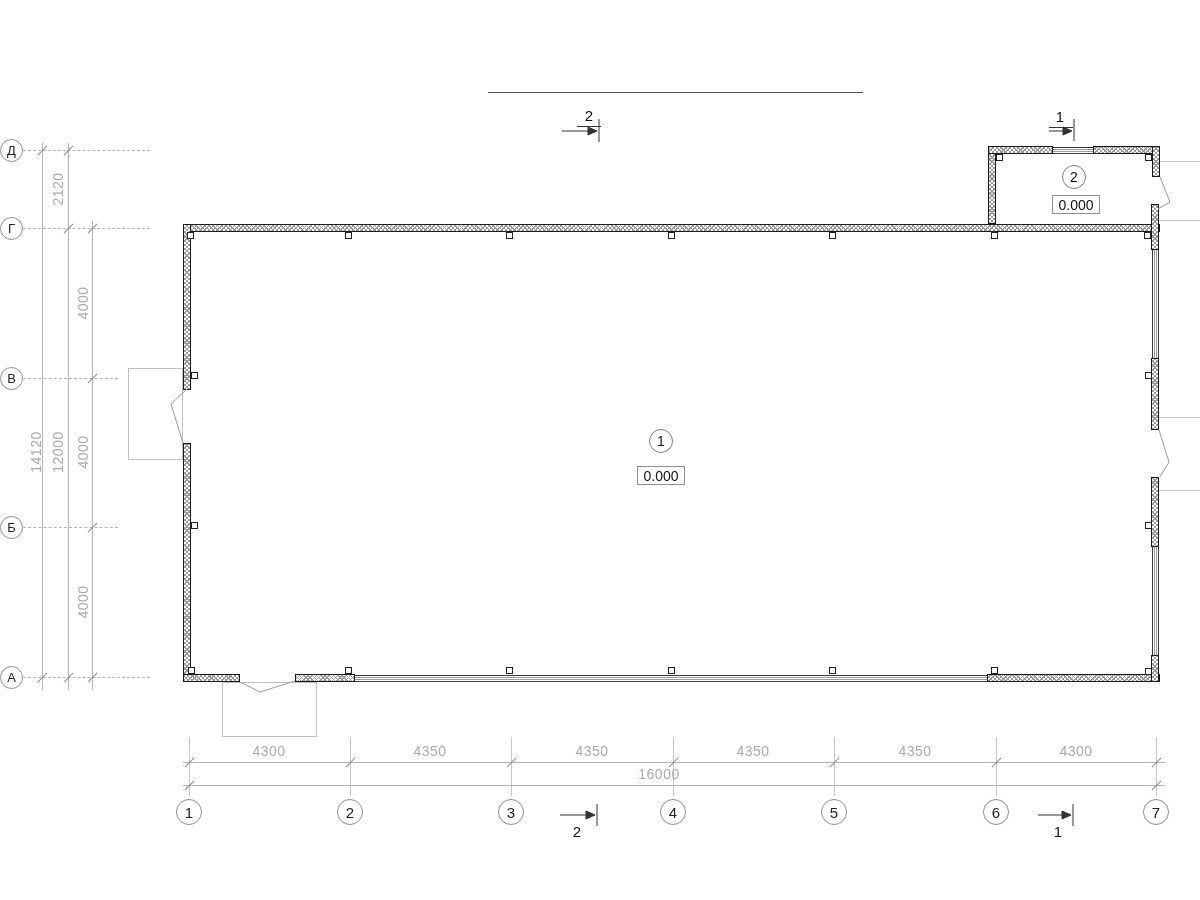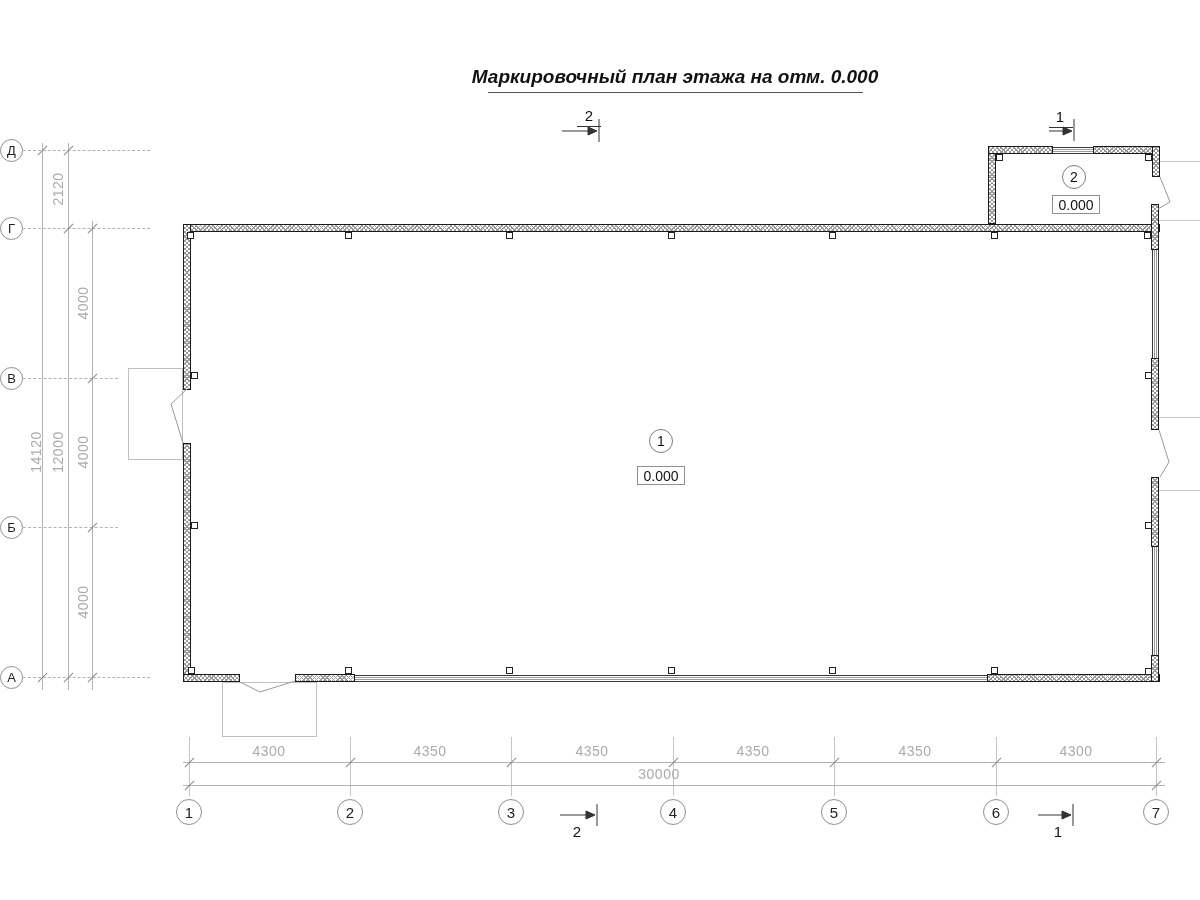--- a/index.html
+++ b/index.html
@@ -37,21 +37,20 @@
             display:flex;align-items:center;justify-content:center;font-size:14px;color:#111;}
   .sec-num{position:absolute;width:18px;text-align:center;font-size:15px;color:#111;}
   .sec-underline{position:absolute;height:1px;background:#333;}
   svg.overlay{position:absolute;left:0;top:0;pointer-events:none;}
 </style>
 </head>
 <body>
 
 <div class="sheet">
 
-  <div class="title">Маркировочный план этажа на отм. 0.000</div>
   <div class="title-underline"></div>
 
   <div class="axis-dash" style="left:23px;top:150px;width:127px;"></div>
   <div class="axis-dash" style="left:23px;top:228px;width:127px;"></div>
   <div class="axis-dash" style="left:23px;top:378px;width:95px;"></div>
   <div class="axis-dash" style="left:23px;top:527px;width:95px;"></div>
   <div class="axis-dash" style="left:23px;top:677px;width:127px;"></div>
 
   <div class="bubble bubble-row" style="left:0px;top:139px;">
       <span>Д</span>
@@ -171,21 +170,21 @@
   <div class="tick" style="left:1150px;top:762px;"></div>
   <div class="tick" style="left:183px;top:785px;"></div>
   <div class="tick" style="left:1150px;top:785px;"></div>
 
   <div class="dim-h" style="left:269px;top:743px;">4300</div>
   <div class="dim-h" style="left:430px;top:743px;">4350</div>
   <div class="dim-h" style="left:592px;top:743px;">4350</div>
   <div class="dim-h" style="left:753px;top:743px;">4350</div>
   <div class="dim-h" style="left:915px;top:743px;">4350</div>
   <div class="dim-h" style="left:1076px;top:743px;">4300</div>
-  <div class="dim-h" style="left:659px;top:766px;">30000</div>
+  <div class="dim-h" style="left:659px;top:766px;">16000</div>
 
   <div class="bubble bubble-col" style="left:176px;top:799px;">
       <span>1</span>
     </div>
   <div class="bubble bubble-col" style="left:337px;top:799px;">
       <span>2</span>
     </div>
   <div class="bubble bubble-col" style="left:498px;top:799px;">
       <span>3</span>
     </div>

